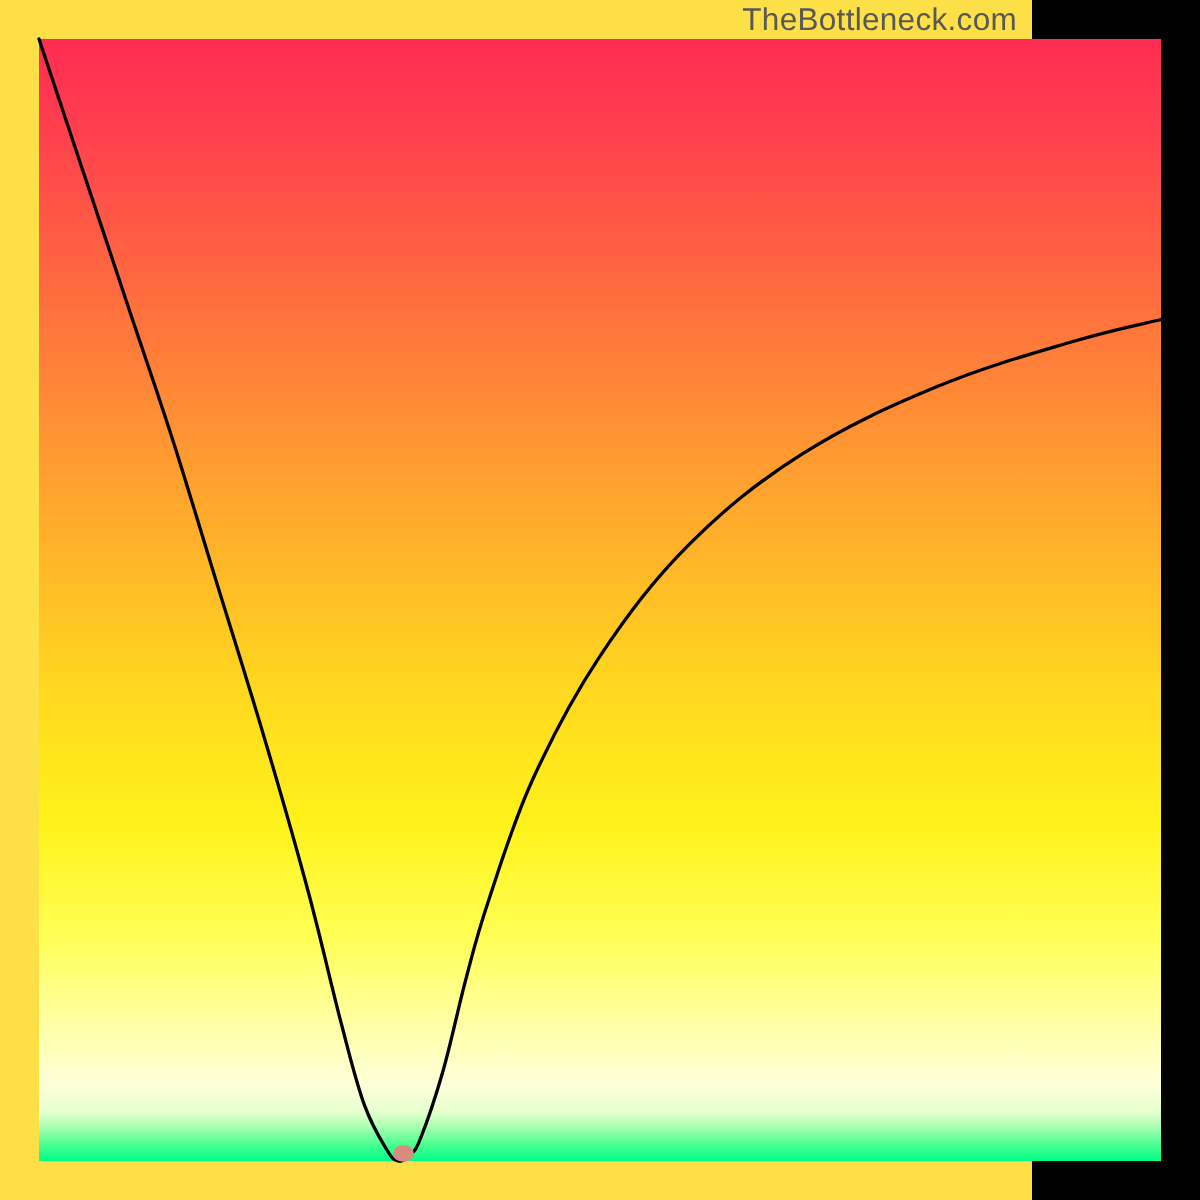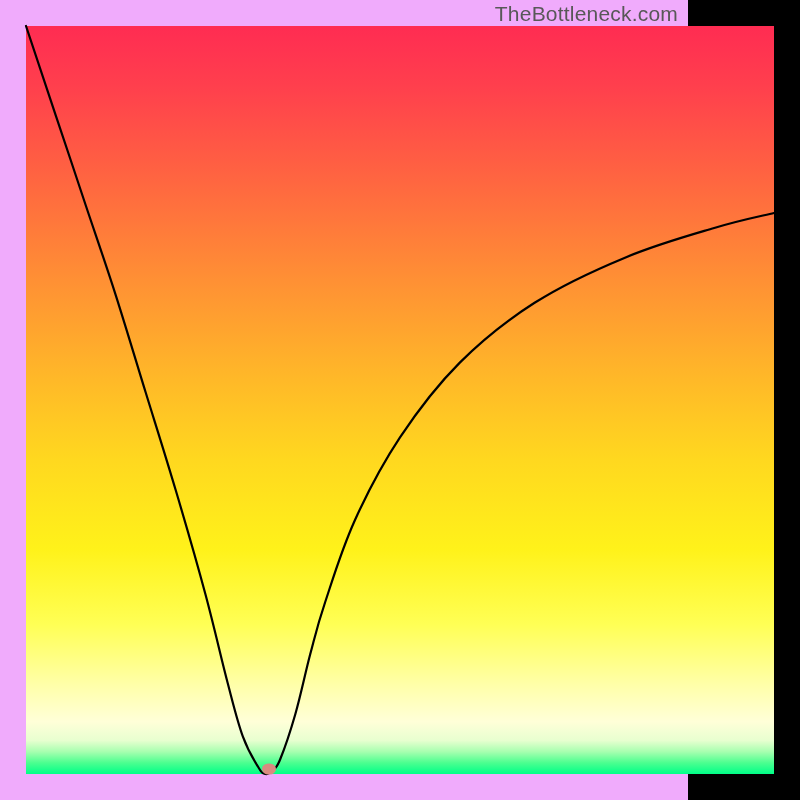--- a/index.html
+++ b/index.html
@@ -8,21 +8,21 @@
     width: 800px;
     height: 800px;
     background: #000;
     overflow: hidden;
     font-family: Arial, Helvetica, sans-serif;
   }
   .frame {
     position: relative;
     width: 688px;
     height: 800px;
-    background: #f0abfc;
+    background: #fde047;
   }
   .plot-area {
     position: absolute;
     left: 26px;
     top: 26px;
     width: 748px;
     height: 748px;
     
     background: linear-gradient(
       to bottom,

